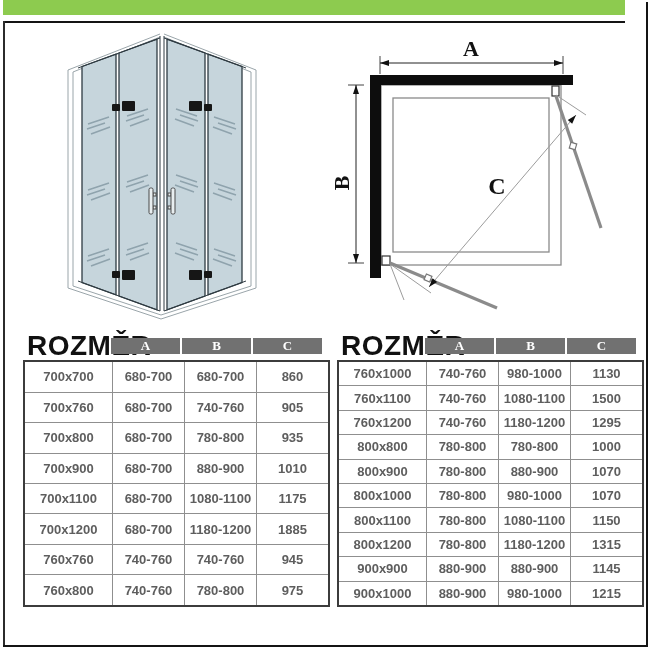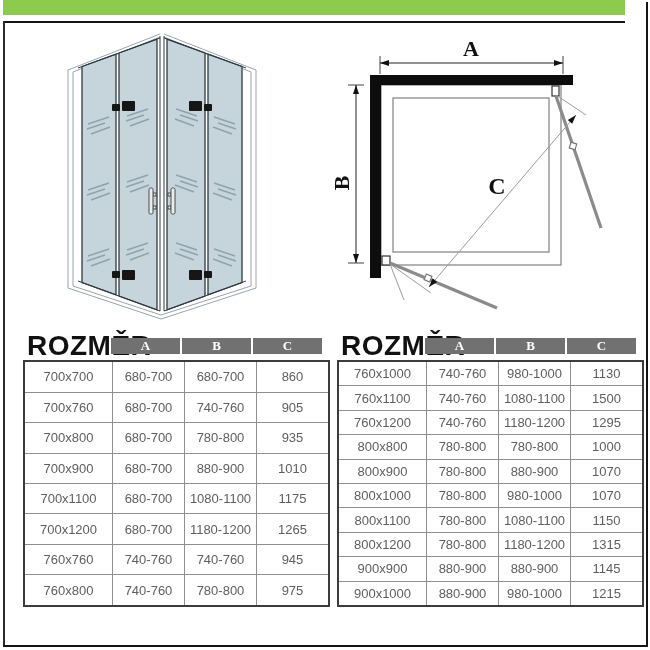--- a/index.html
+++ b/index.html
@@ -41,20 +41,21 @@
   .thead{display:grid;grid-template-columns:87px 71px 71px 71px;height:20px;align-items:center;}
   .rozmer{font-size:28px;font-weight:bold;color:#111111;letter-spacing:0.5px;padding-left:4px;line-height:20px;}
   .hdr-cell{
     height:16px;margin:0 1px;background:#717171;color:#ffffff;
     font-family:"Liberation Serif",serif;font-weight:bold;font-size:13px;
     display:flex;align-items:center;justify-content:center;
   }
   table.spec{
     margin-top:4px;width:300px;height:247px;border-collapse:collapse;table-layout:fixed;
     border:2px solid #3c3c3c;
+    font-weight:bold;
   }
   table.spec td{
     border:1px solid #8f8f8f;text-align:center;vertical-align:middle;
     font-size:13px;color:#5e5e5e;padding:0;height:23px;background:#ffffff;
   }
   table.spec td:nth-child(1){width:87px;}
   table.spec td:nth-child(2){width:71px;}
   table.spec td:nth-child(3){width:71px;}
   table.spec td:nth-child(4){width:71px;}
 </style>
@@ -196,21 +197,21 @@
         <tr>
           <td>700x1100</td>
           <td>680-700</td>
           <td>1080-1100</td>
           <td>1175</td>
         </tr>
         <tr>
           <td>700x1200</td>
           <td>680-700</td>
           <td>1180-1200</td>
-          <td>1265</td>
+          <td>1885</td>
         </tr>
         <tr>
           <td>760x760</td>
           <td>740-760</td>
           <td>740-760</td>
           <td>945</td>
         </tr>
         <tr>
           <td>760x800</td>
           <td>740-760</td>

